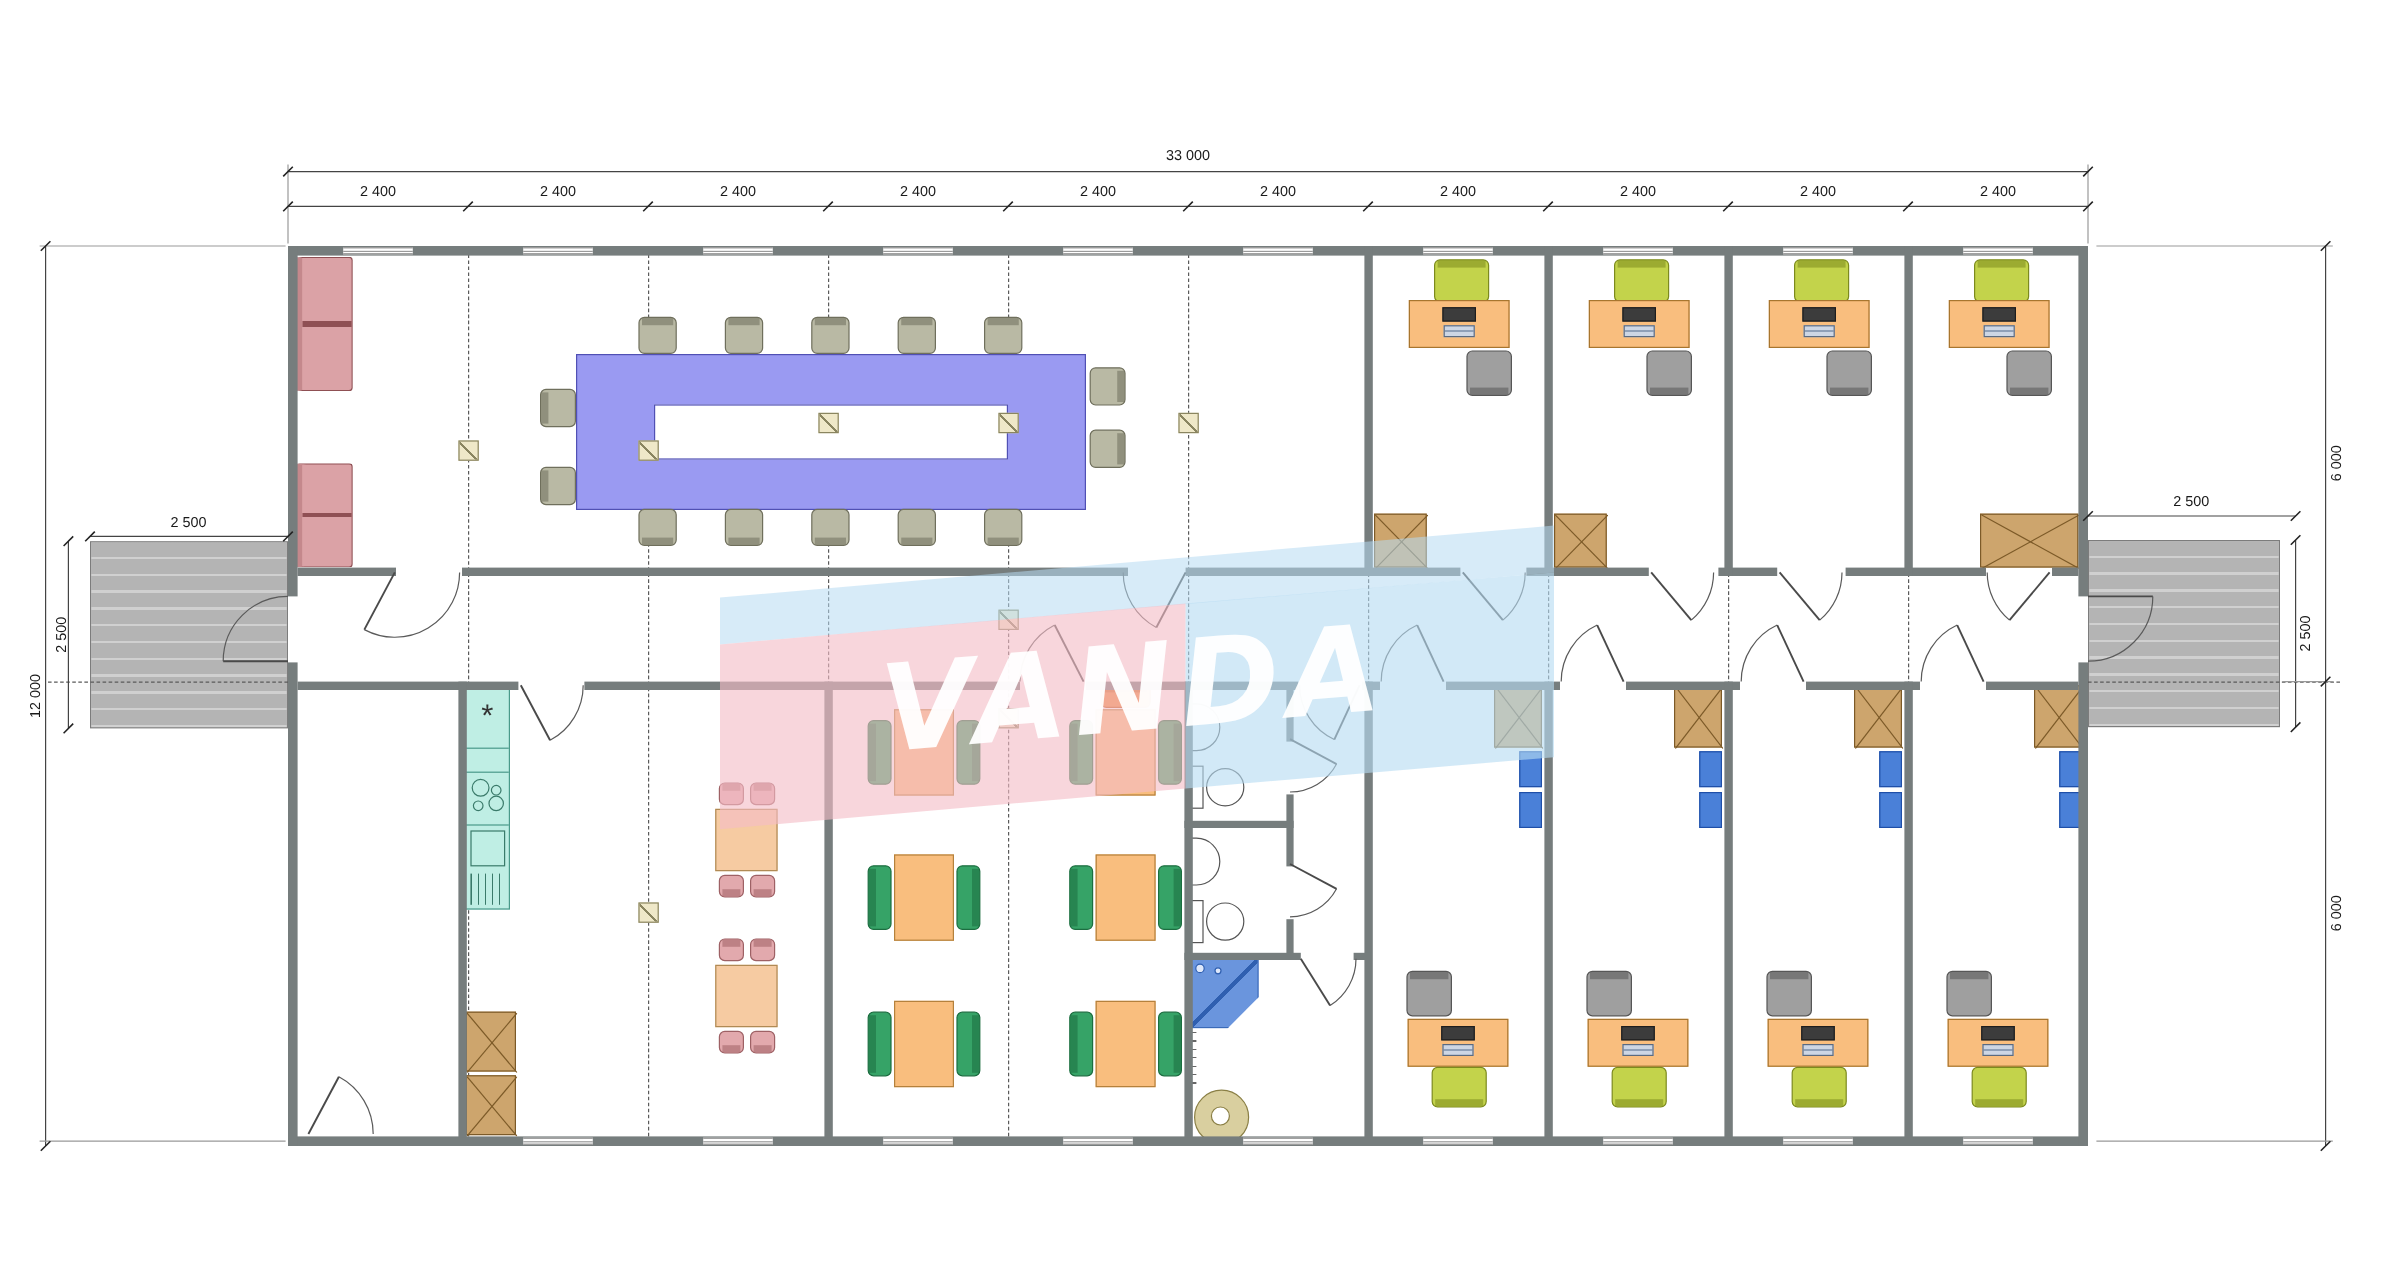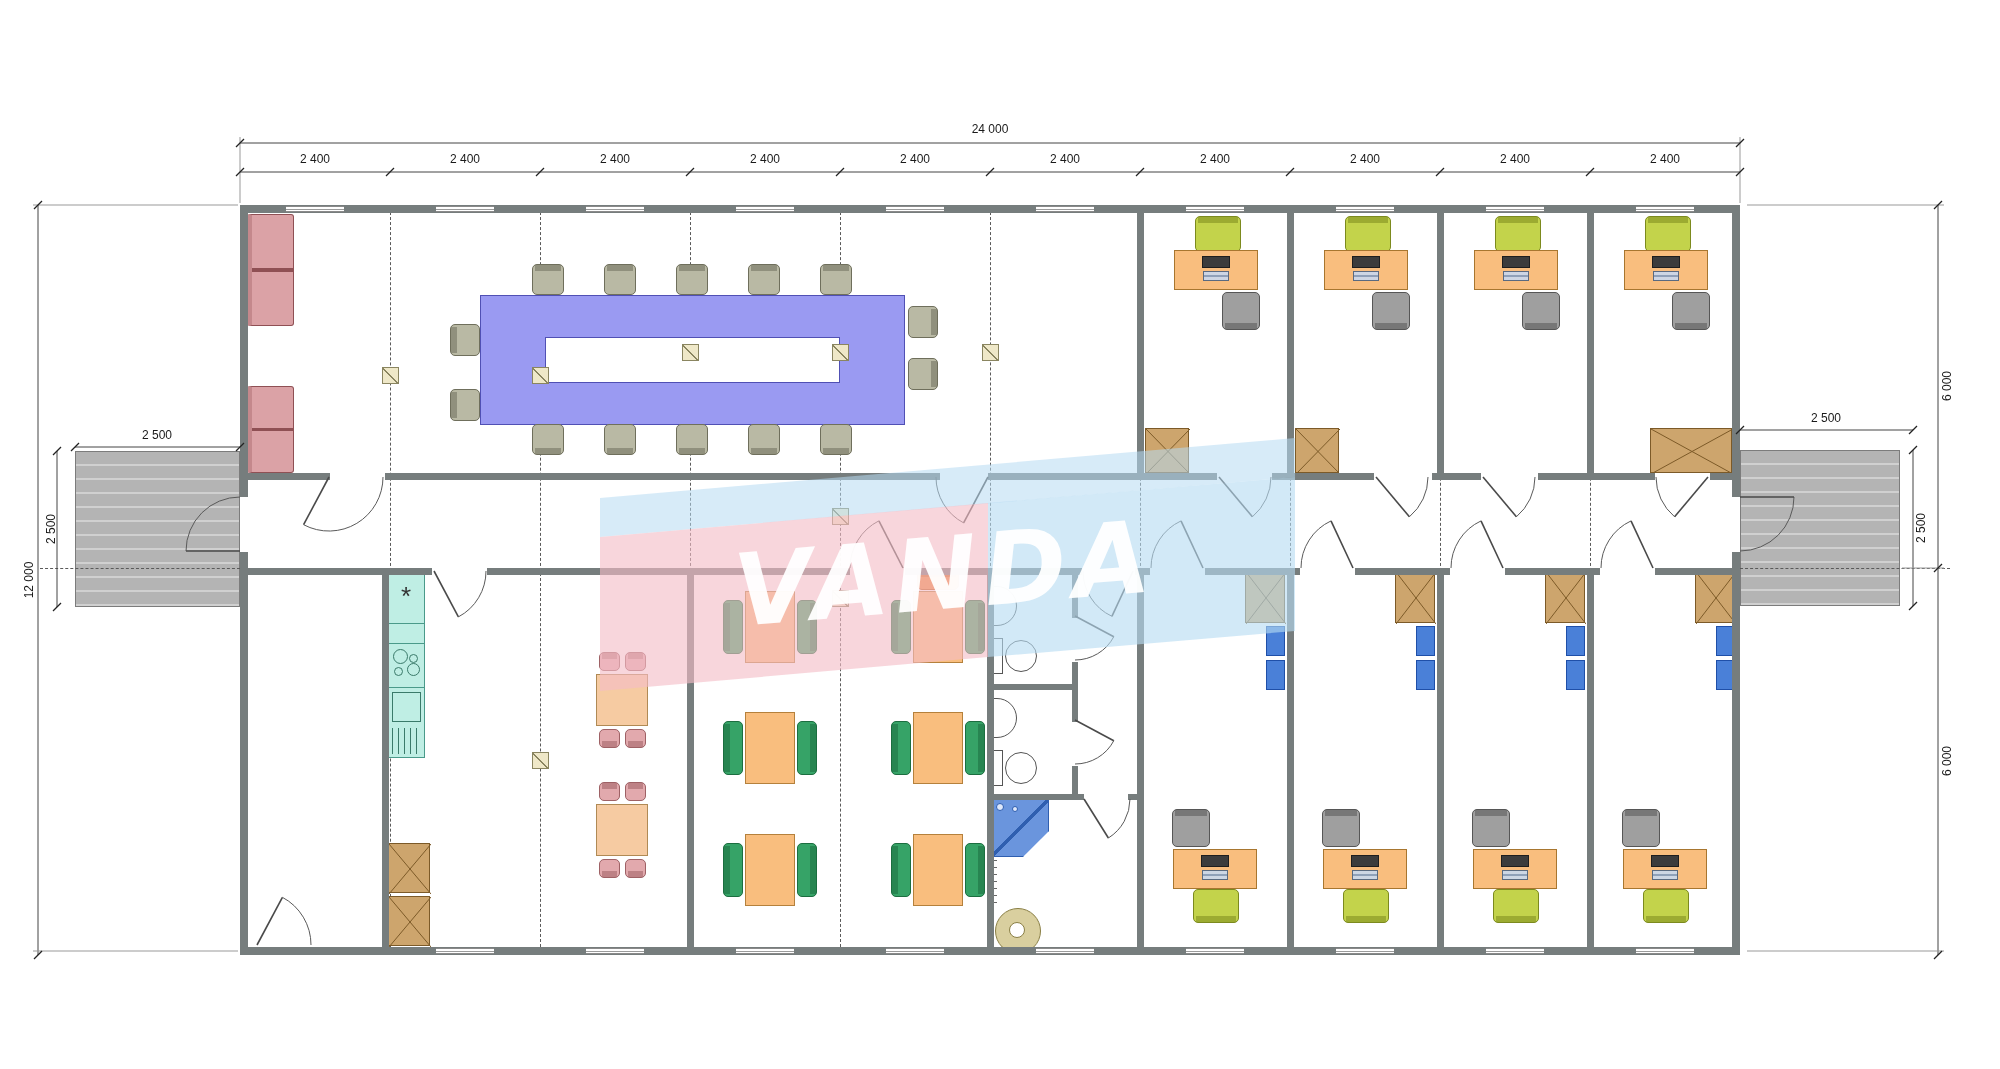--- a/index.html
+++ b/index.html
@@ -504,21 +504,21 @@
     <div class="abs win" style="left: 1636px; top: 206px; width: 58px; height: 6px;"></div>
     <div class="abs win" style="left: 436px; top: 948px; width: 58px; height: 6px;"></div>
     <div class="abs win" style="left: 586px; top: 948px; width: 58px; height: 6px;"></div>
     <div class="abs win" style="left: 736px; top: 948px; width: 58px; height: 6px;"></div>
     <div class="abs win" style="left: 886px; top: 948px; width: 58px; height: 6px;"></div>
     <div class="abs win" style="left: 1036px; top: 948px; width: 58px; height: 6px;"></div>
     <div class="abs win" style="left: 1186px; top: 948px; width: 58px; height: 6px;"></div>
     <div class="abs win" style="left: 1336px; top: 948px; width: 58px; height: 6px;"></div>
     <div class="abs win" style="left: 1486px; top: 948px; width: 58px; height: 6px;"></div>
     <div class="abs win" style="left: 1636px; top: 948px; width: 58px; height: 6px;"></div>
-    <div class="lbl" style="left: 990px; top: 129px;">24 000</div>
+    <div class="lbl" style="left: 990px; top: 129px;">33 000</div>
     <div class="lbl" style="left: 315px; top: 159px;">2 400</div>
     <div class="lbl" style="left: 465px; top: 159px;">2 400</div>
     <div class="lbl" style="left: 615px; top: 159px;">2 400</div>
     <div class="lbl" style="left: 765px; top: 159px;">2 400</div>
     <div class="lbl" style="left: 915px; top: 159px;">2 400</div>
     <div class="lbl" style="left: 1065px; top: 159px;">2 400</div>
     <div class="lbl" style="left: 1215px; top: 159px;">2 400</div>
     <div class="lbl" style="left: 1365px; top: 159px;">2 400</div>
     <div class="lbl" style="left: 1515px; top: 159px;">2 400</div>
     <div class="lbl" style="left: 1665px; top: 159px;">2 400</div>

